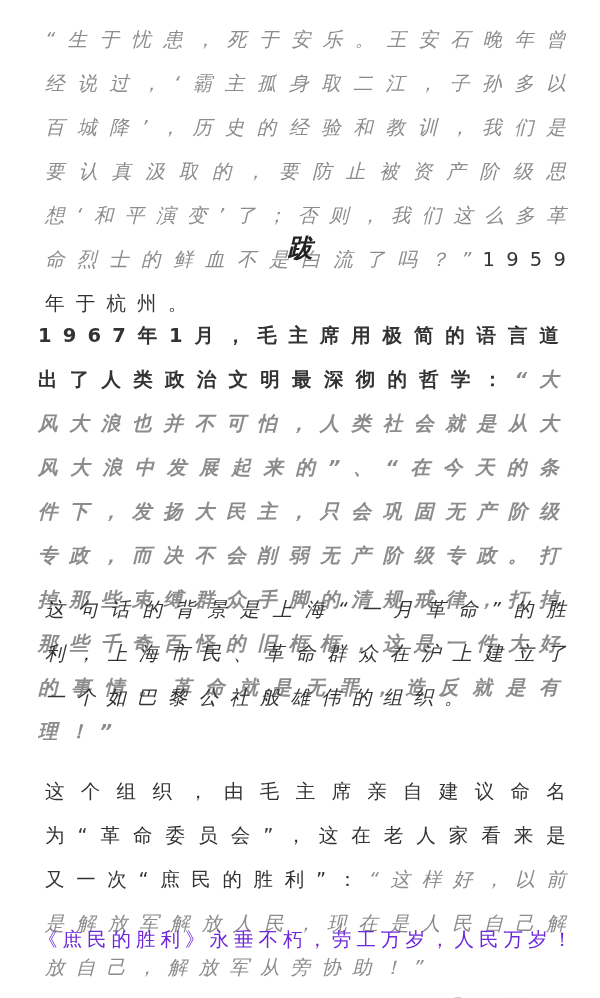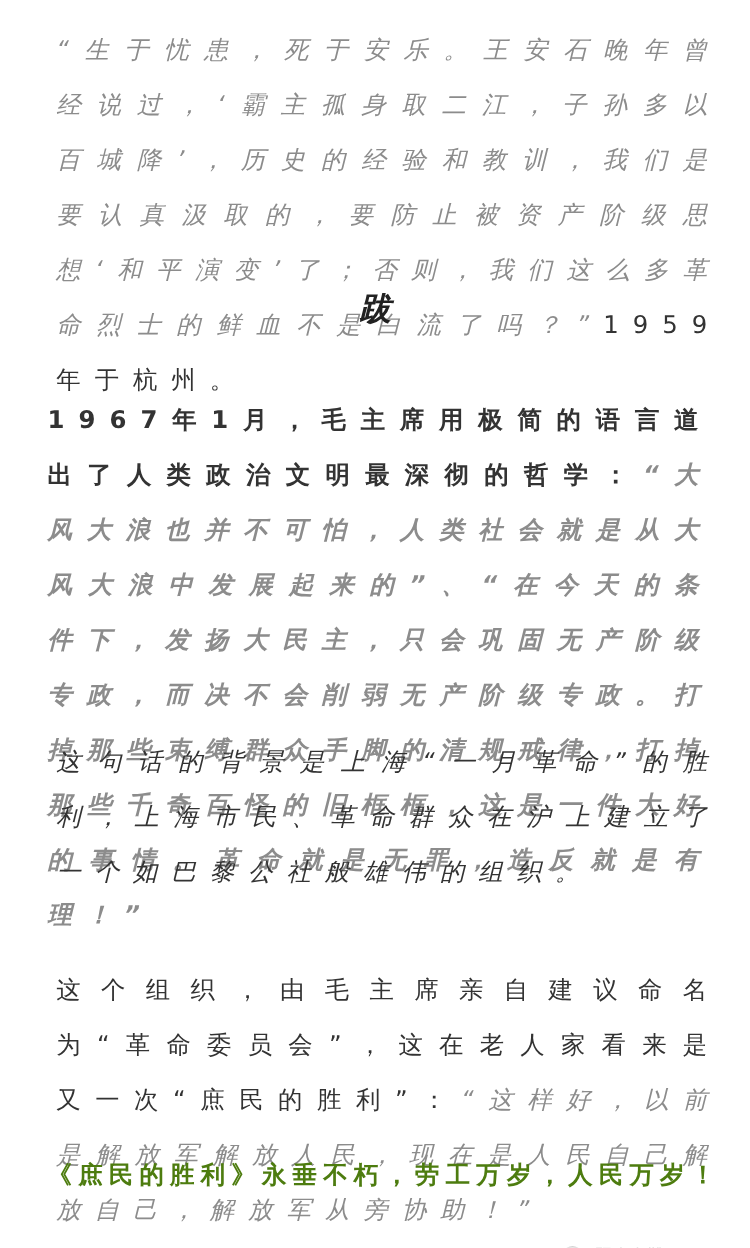--- a/index.html
+++ b/index.html
@@ -42,23 +42,23 @@
     }
     .p1 { position: absolute; left: 35px; top: 8px; width: 532px; }
     .p2 { position: absolute; left: 28px; top: 304px; width: 532px; font-weight: bold; }
     .p3 { position: absolute; left: 35px; top: 578px; width: 532px; font-style: italic; }
     .p4 { position: absolute; left: 35px; top: 760px; width: 532px; }
     .closing {
       position: absolute;
       left: 38px;
       top: 920px;
       font-size: 19.5px;
-      font-weight: bold;
+      font-weight: normal;
       letter-spacing: 5px;
-      color: #4d7c0f;
+      color: #6d28d9;
       line-height: 40px;
       white-space: nowrap;
     }
     .watermark {
       position: absolute;
       left: 450px;
       top: 962px;
       font-size: 14px;
       color: #c4c4c4;
       white-space: nowrap;

